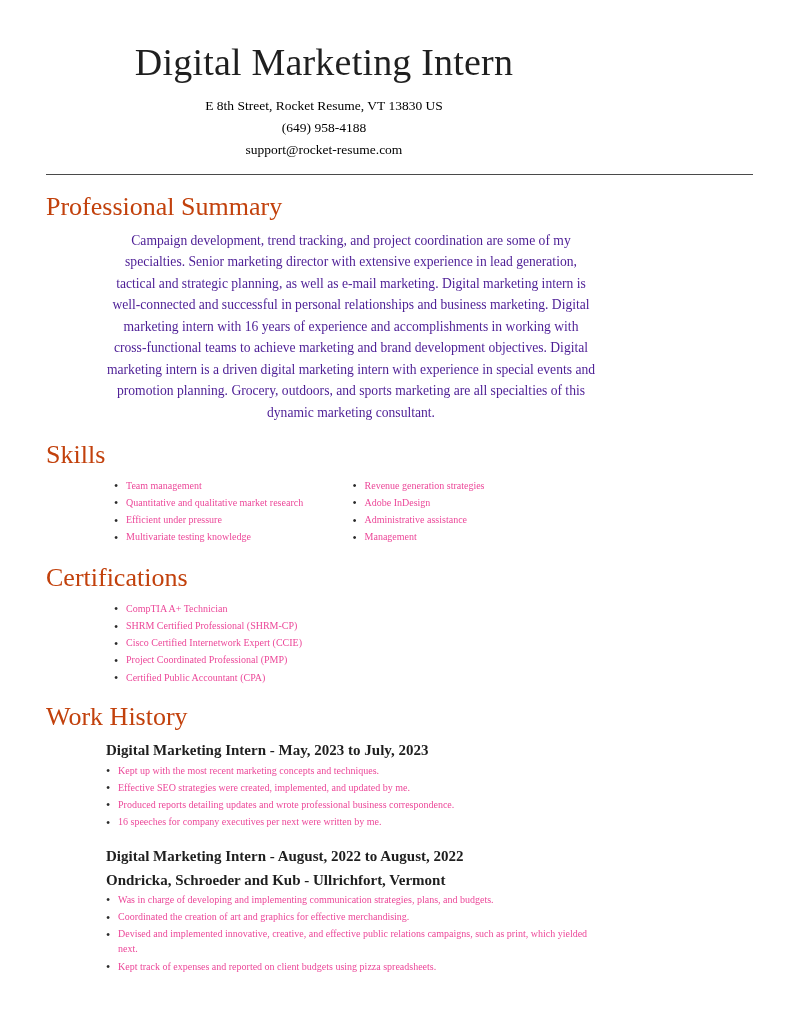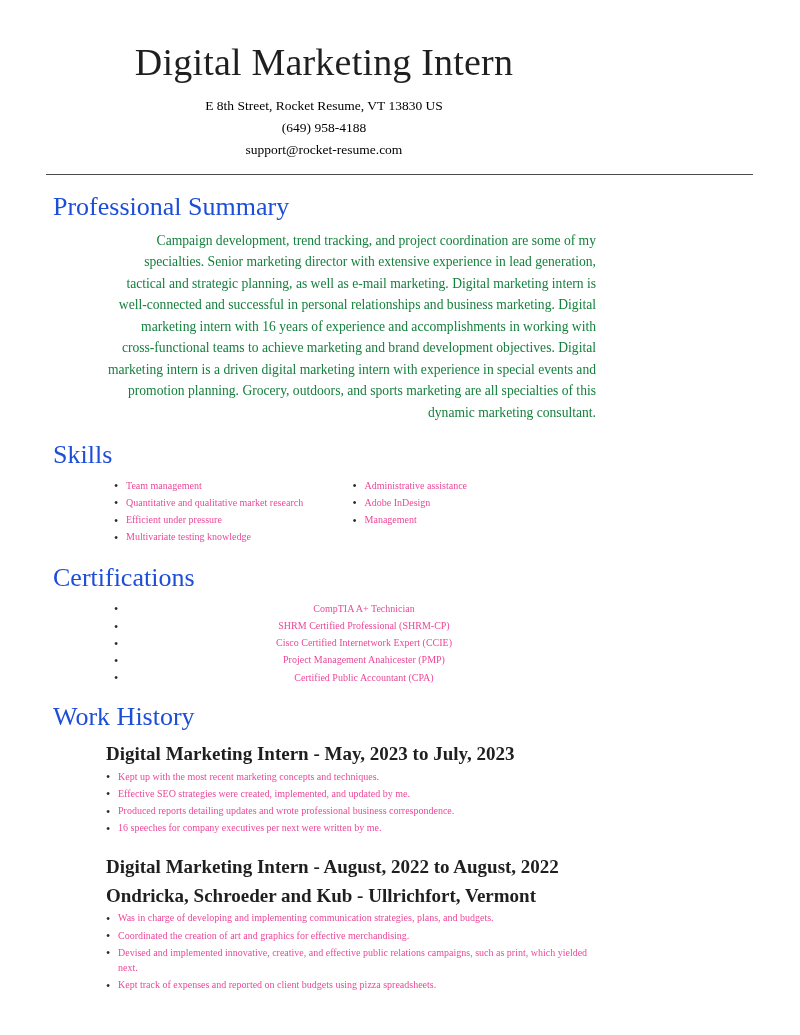--- a/index.html
+++ b/index.html
@@ -44,31 +44,31 @@
     margin: 14px 0 0 0;
     width: 707px;
   }
 
   
   .section { margin-top: 2px; }
   .section-heading {
     font-size: 26px;
     font-weight: 400;
     line-height: 1.25;
-    color: #1d4ed8;
-    margin: 16px 0 6px 7px;
+    color: #c2410c;
+    margin: 16px 0 6px 0;
   }
   .section-body { padding-left: 60px; }
 
   .summary-text {
     font-size: 13.6px;
     line-height: 1.58;
-    text-align: right;
+    text-align: center;
     margin: 0;
-    color: #15803d;
+    color: #4c1d95;
     padding-right: 6px;
   }
 
   
   ul.bullets {
     list-style: none;
     margin: 0;
     padding: 0;
   }
   ul.bullets li {
@@ -89,27 +89,27 @@
   }
 
   .skills-columns {
     display: flex;
     padding-left: 68px;
     margin-top: 4px;
   }
   .skills-col { width: 306px; }
   .skills-col + .skills-col { width: 320px; }
 
-  .certs-list { padding-left: 68px; margin-top: 4px; text-align: center; }
+  .certs-list { padding-left: 68px; margin-top: 4px; }
 
   
   .job { padding-left: 60px; margin-top: 6px; }
   .job + .job { margin-top: 16px; }
   .job-line {
-    font-size: 19px;
+    font-size: 15px;
     font-weight: 700;
     line-height: 1.55;
     color: #1f1f1f;
   }
   .job-bullets {
     margin-top: 7px;
     padding-left: 8px;
   }
 </style>
 </head>
@@ -138,36 +138,37 @@
       <div class="skills-col">
         <ul class="bullets">
           <li>Team management</li>
           <li>Quantitative and qualitative market research</li>
           <li>Efficient under pressure</li>
           <li>Multivariate testing knowledge</li>
         </ul>
       </div>
       <div class="skills-col">
         <ul class="bullets">
+          <li>Revenue generation strategies</li>
+          <li>Adobe InDesign</li>
           <li>Administrative assistance</li>
-          <li>Adobe InDesign</li>
           <li>Management</li>
         </ul>
       </div>
     </div>
   </div>
 
   <div class="section">
     <h2 class="section-heading">Certifications</h2>
     <div class="certs-list">
       <ul class="bullets">
         <li>CompTIA A+ Technician</li>
         <li>SHRM Certified Professional (SHRM-CP)</li>
         <li>Cisco Certified Internetwork Expert (CCIE)</li>
-        <li>Project Management Anahicester (PMP)</li>
+        <li>Project Coordinated Professional (PMP)</li>
         <li>Certified Public Accountant (CPA)</li>
       </ul>
     </div>
   </div>
 
   <div class="section">
     <h2 class="section-heading">Work History</h2>
 
     <div class="job">
       <div class="job-line">Digital Marketing Intern - May, 2023 to July, 2023</div>

